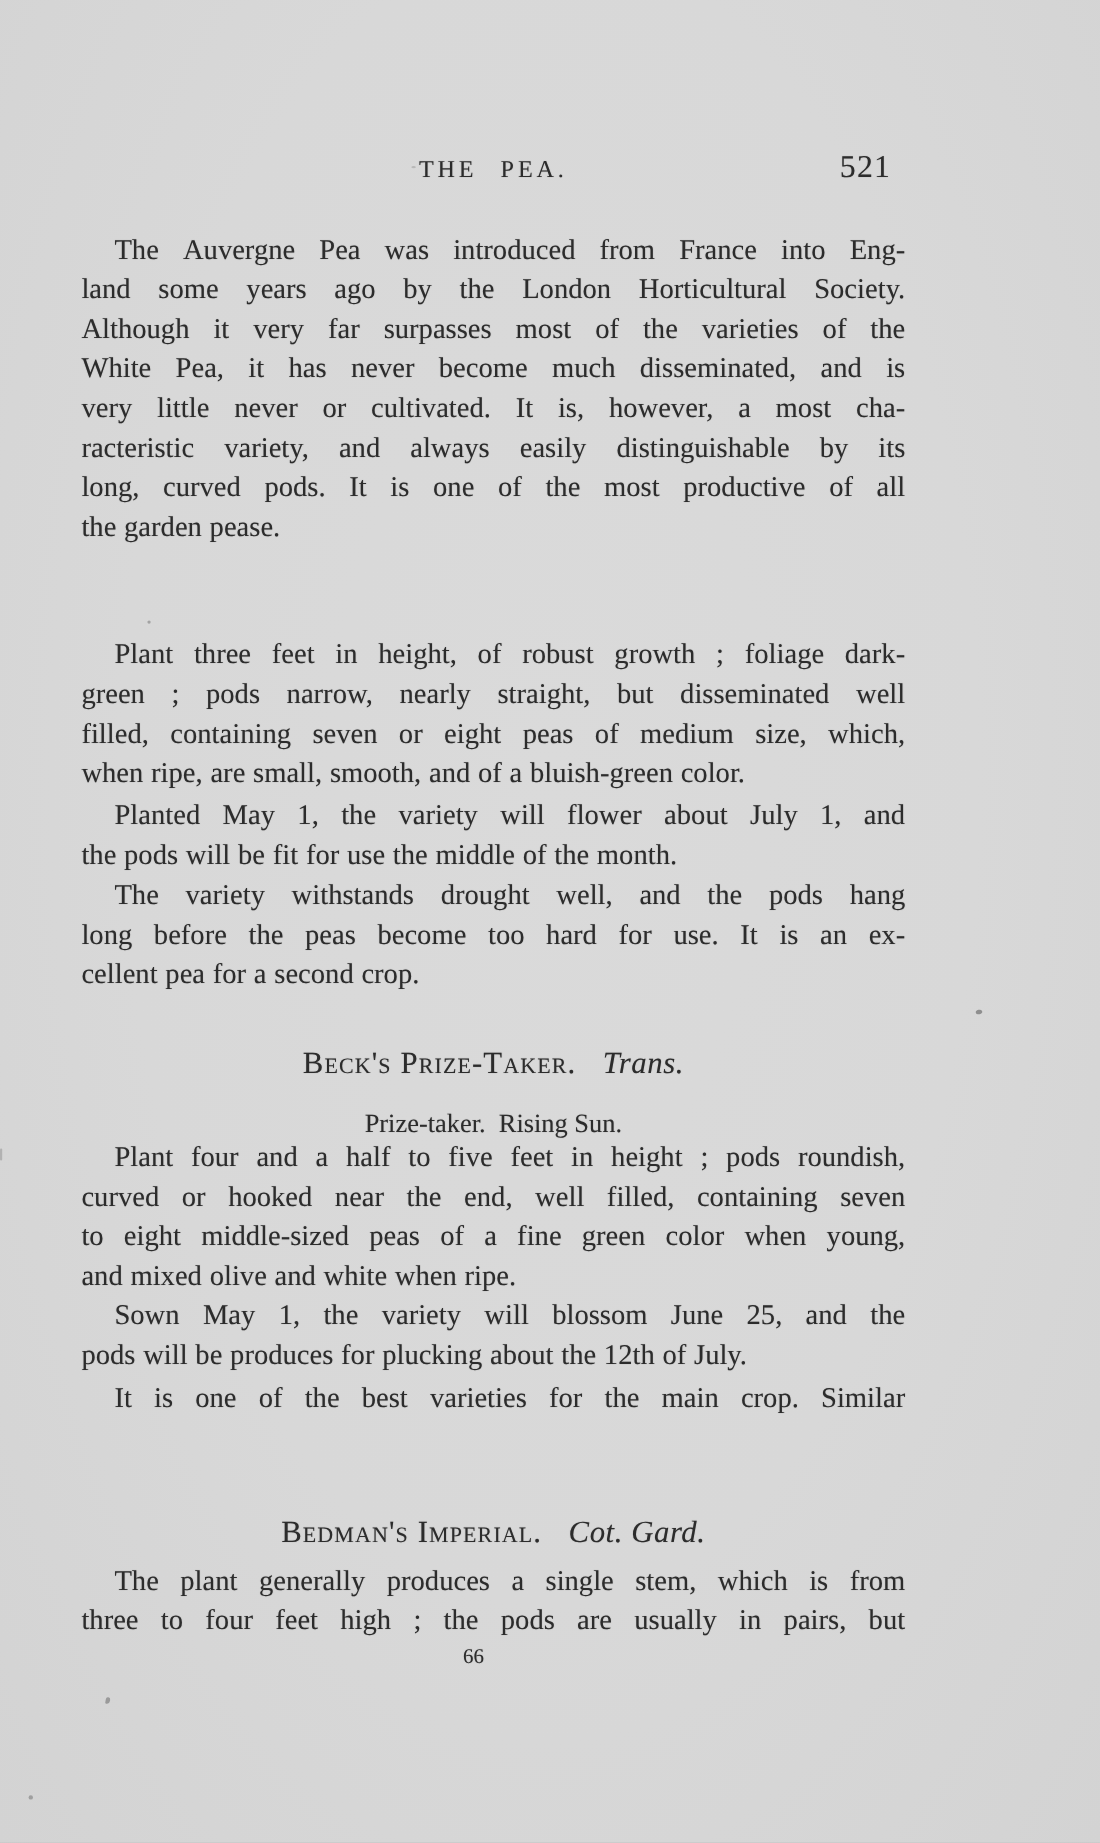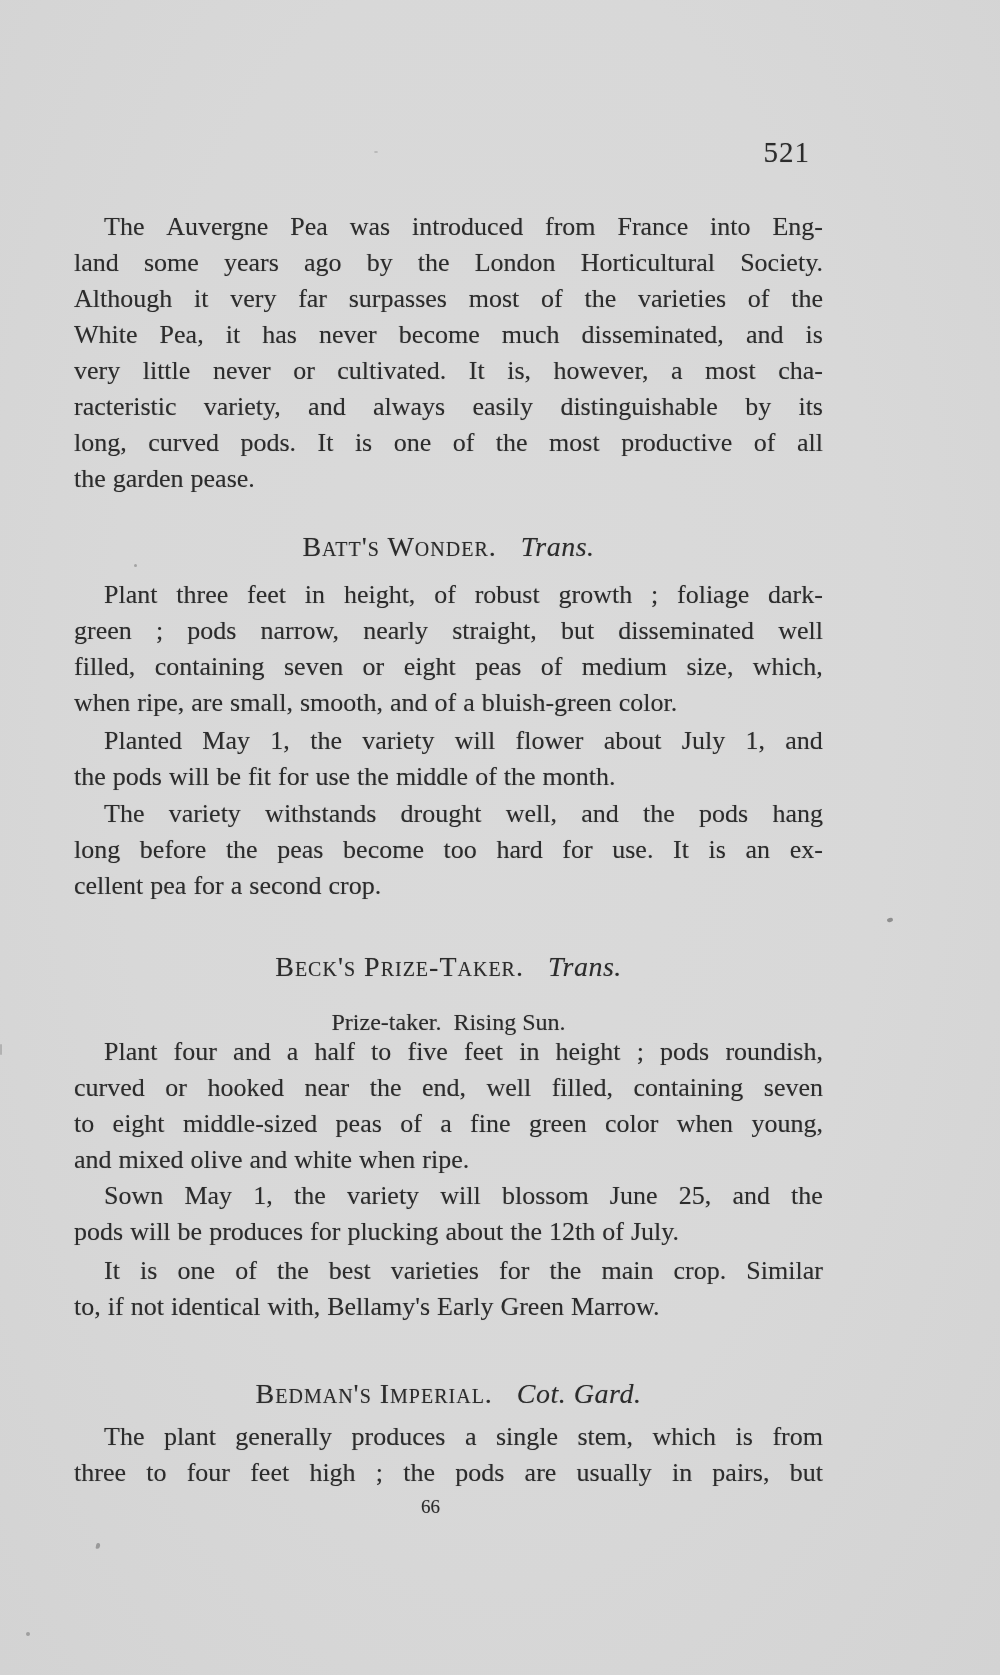--- a/index.html
+++ b/index.html
@@ -54,20 +54,21 @@
   .a3{left:96px;top:1543px;width:4px;height:6px;background:#9a9a9a;border-radius:2px 2px 3px 1px;transform:rotate(10deg);}
   .a4{left:26px;top:1632px;width:4px;height:4px;background:#9f9f9f;}
   .a5{left:0px;top:1044px;width:2px;height:11px;background:#b2b2b2;border-radius:1px;}
   .a6{left:374px;top:151px;width:4px;height:2px;background:#b8b8b8;}
 </style>
 </head>
 <body>
 
 <div class="stage">
 
+  <div class="running-title ink">THE PEA.</div>
 
   <div class="page-number ink">521</div>
 
   <div class="text-block">
       <div class="block paragraph ink" style="top: 209px;">
         <div class="line first">
           <span>The</span>
           <span>Auvergne</span>
           <span>Pea</span>
           <span>was</span>
@@ -149,21 +150,20 @@
           <span>productive</span>
           <span>of</span>
           <span>all</span>
         </div>
         <div class="line last">
           <span>the</span>
           <span>garden</span>
           <span>pease.</span>
         </div>
       </div>
-      <div class="block heading ink" style="top: 529px;"><span class="hname">Batt's Wonder.</span><span class="hsource">Trans.</span></div>
       <div class="block paragraph ink" style="top: 577px;">
         <div class="line first">
           <span>Plant</span>
           <span>three</span>
           <span>feet</span>
           <span>in</span>
           <span>height,</span>
           <span>of</span>
           <span>robust</span>
           <span>growth</span>
@@ -361,31 +361,20 @@
           <span>of</span>
           <span>the</span>
           <span>best</span>
           <span>varieties</span>
           <span>for</span>
           <span>the</span>
           <span>main</span>
           <span>crop.</span>
           <span>Similar</span>
         </div>
-        <div class="line last">
-          <span>to,</span>
-          <span>if</span>
-          <span>not</span>
-          <span>identical</span>
-          <span>with,</span>
-          <span>Bellamy's</span>
-          <span>Early</span>
-          <span>Green</span>
-          <span>Marrow.</span>
-        </div>
       </div>
       <div class="block heading ink" style="top: 1376px;"><span class="hname">Bedman's Imperial.</span><span class="hsource">Cot. Gard.</span></div>
       <div class="block paragraph ink" style="top: 1419px;">
         <div class="line first">
           <span>The</span>
           <span>plant</span>
           <span>generally</span>
           <span>produces</span>
           <span>a</span>
           <span>single</span>

